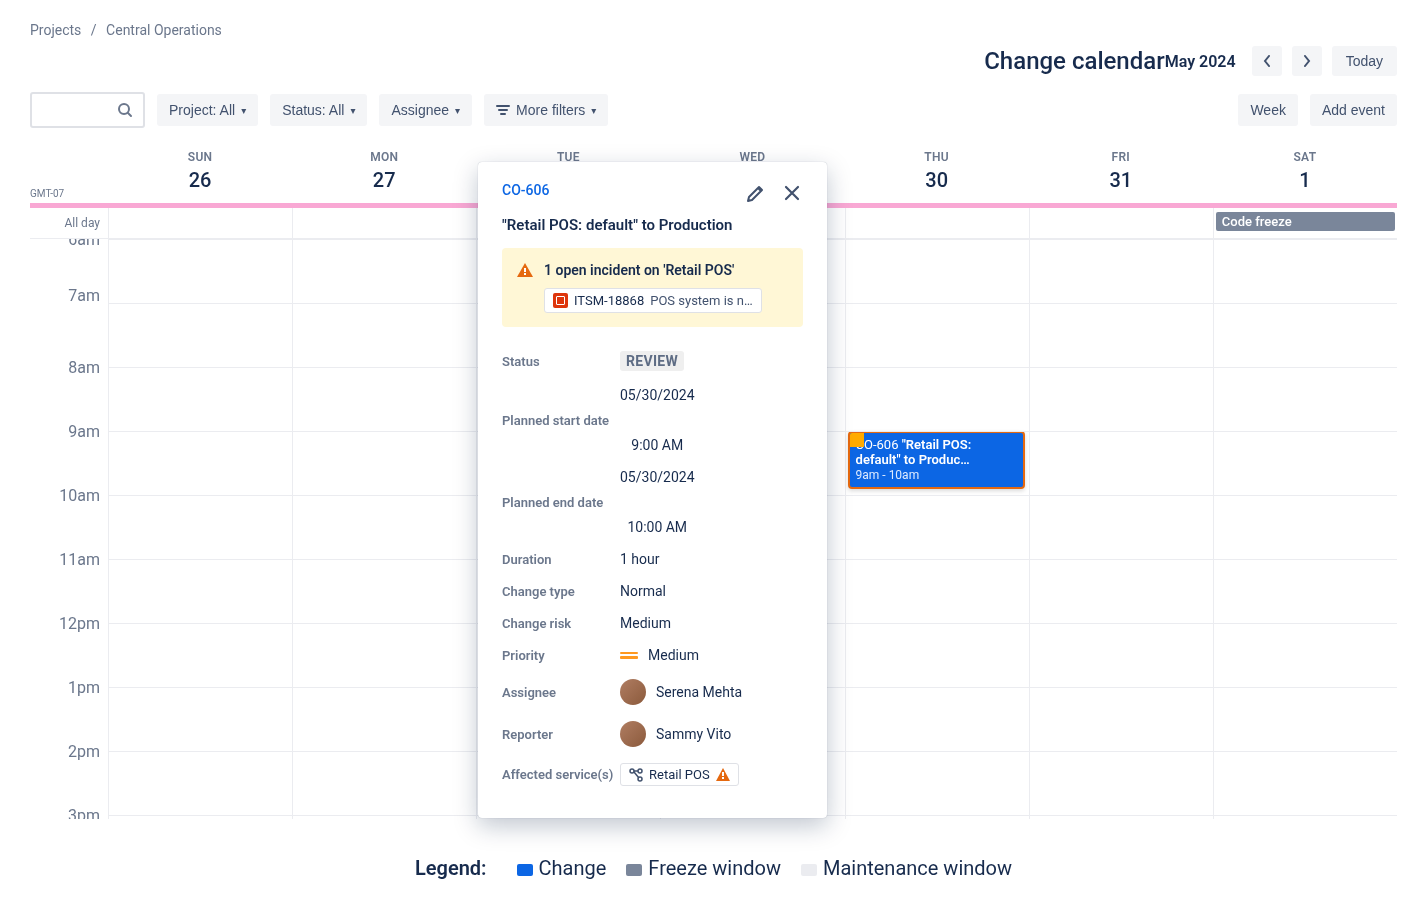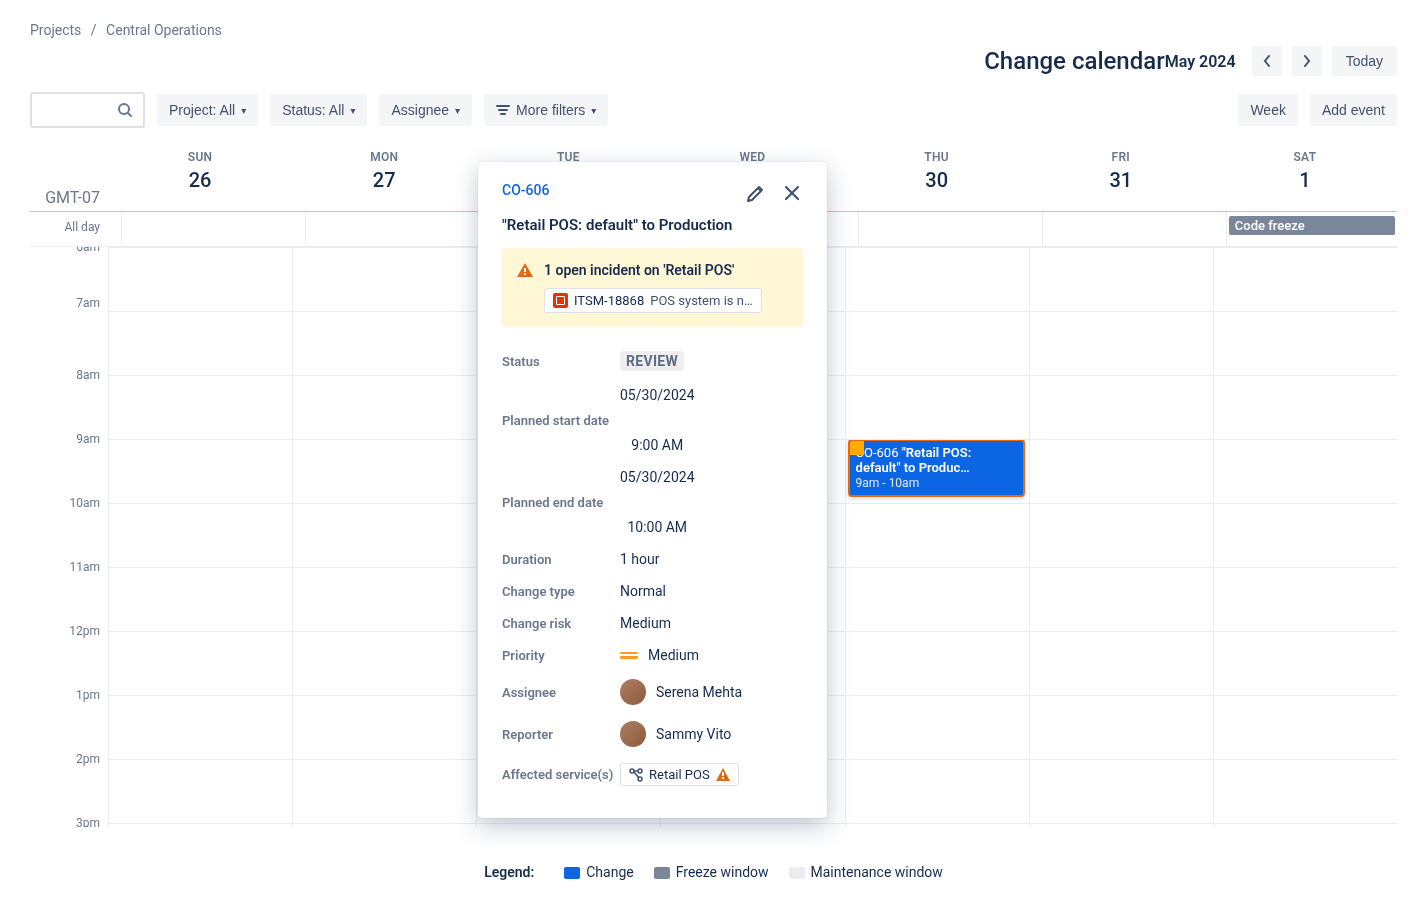--- a/index.html
+++ b/index.html
@@ -31,35 +31,35 @@
 .filters-row { display:flex; align-items:center; gap:12px; padding: 0 30px 14px; }
 .search-box { width:115px; height:36px; border:2px solid #DFE1E6; border-radius:3px; display:flex; align-items:center; justify-content:flex-end; padding:0 10px; }
 .search-box input { border:none; outline:none; width:70px; font-size:14px; }
 .pill { height:32px; padding:0 12px; background:#F4F5F7; border:none; border-radius:3px; display:flex; align-items:center; gap:6px; cursor:pointer; font-size:14px; color:#42526E; }
 .chev { font-size:10px; color:#42526E; }
 .spacer { flex:1; }
 
 
 .cal-wrapper { padding: 0 30px; }
 .cal-head { display:grid; grid-template-columns: 78px repeat(7,1fr); }
-.tz-label { font-size:16px; color:#6B778C; text-align:right; padding:46px 8px 4px 0; }
+.tz-label { font-size:10px; color:#6B778C; padding:46px 8px 4px 0; }
 .day-col-head { text-align:center; padding-top:8px; }
 .dow { font-size:12px; font-weight:600; color:#6B778C; letter-spacing:0.3px; }
 .dnum { font-size:20px; font-weight:500; color:#172B4D; margin-top:4px; }
 
 
-.allday-row { display:grid; grid-template-columns:78px repeat(7,1fr); border-top:1px solid #f9a8d4; border-bottom:1px solid #EBECF0; height:36px;gap:13px; }
+.allday-row { display:grid; grid-template-columns:78px repeat(7,1fr); border-top:5px solid #f9a8d4; border-bottom:1px solid #EBECF0; height:36px; }
 .allday-label { font-size:12px; color:#6B778C; text-align:right; padding:8px 8px 0 0; }
 .allday-cell { border-left:1px solid #EBECF0; padding:4px 2px; }
 .code-freeze { background:#7A869A; color:#fff; font-size:13px; font-weight:500; padding:2px 6px; border-radius:2px; }
 
 
 .cal-body { position:relative; display:grid; grid-template-columns:78px repeat(7,1fr); height:580px; overflow:hidden; }
 .time-gutter { position:relative; }
-.time-label { position:absolute; right:8px; font-size:12px; color:#6B778C; transform:translateY(-50%); }
+.time-label { position:absolute; right:8px; font-size:16px; color:#6B778C; transform:translateY(-50%); }
 .day-col { border-left:1px solid #EBECF0; position:relative; }
 .hour-line { position:absolute; left:0; right:0; border-top:1px solid #EBECF0; }
 
 
 .event-chip {
   position:absolute;
   left:2px; right:4px;
   background:#0C66E4;
   border:2px solid #E56910;
   border-radius:4px;
@@ -104,21 +104,21 @@
 .detail-val { font-size:14px; color:#172B4D; display:flex; align-items:center; gap:10px; }
 .date-time { display:flex; gap:34px;flex-direction:column; }
 .status-badge { background:#EFEFEF; color:#5E6C84; font-size:14px; font-weight:700; padding:2px 6px; border-radius:3px; letter-spacing:0.3px; }
 .prio-icon { width:18px; display:flex; flex-direction:column; gap:2px; }
 .prio-icon span { height:2.5px; background:#FF991F; border-radius:1px; }
 .avatar { width:26px; height:26px; border-radius:50%; background:linear-gradient(135deg,#b07d62,#8b5a3c); display:inline-block; flex-shrink:0; }
 .service-chip { display:inline-flex; align-items:center; gap:6px; border:1px solid #DFE1E6; border-radius:3px; padding:3px 8px; font-size:13px; }
 .warn-tri { color:#E56910; }
 
 
-.legend { position:absolute; bottom:18px; left:0; right:0; display:flex; justify-content:center; align-items:center; gap:20px; font-size:14px; }
+.legend { position:absolute; bottom:18px; left:0; right:0; display:flex; justify-content:center; align-items:center; gap:20px; font-size:20px; }
 .legend-title { font-weight:600; margin-right:10px; }
 .swatch { width:16px; height:12px; border-radius:2px; display:inline-block; margin-right:6px; vertical-align:middle; }
 .sw-change { background:#0C66E4; }
 .sw-freeze { background:#7A869A; }
 .sw-maint { background:#EBECF0; }
 
 svg { display:block; }
 </style>
 </head>
 <body>

